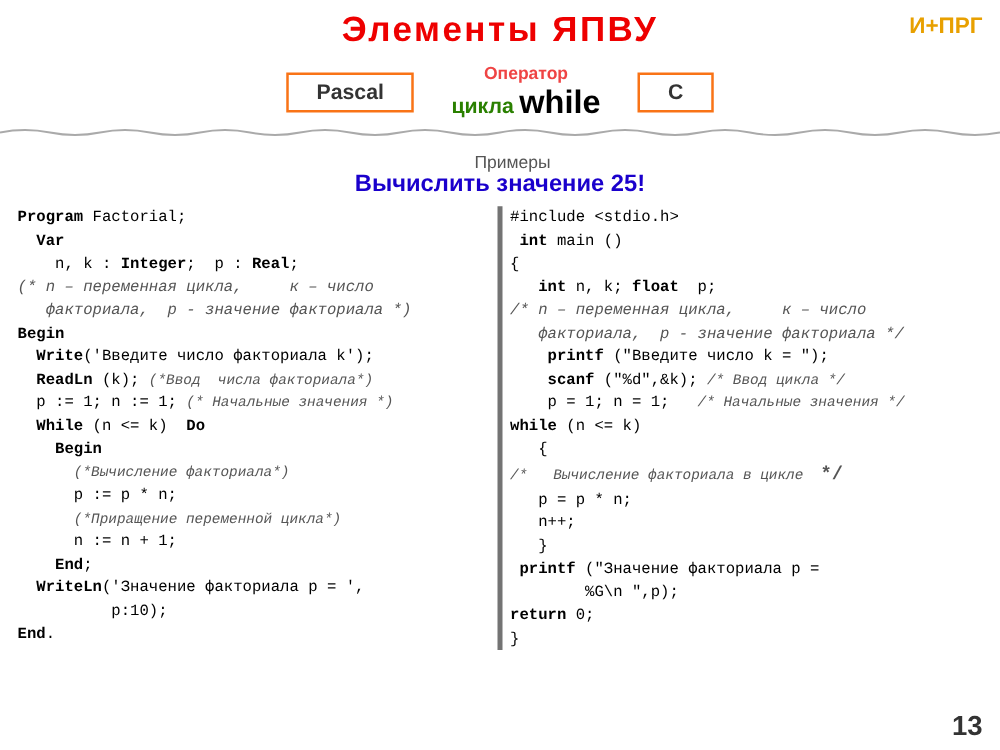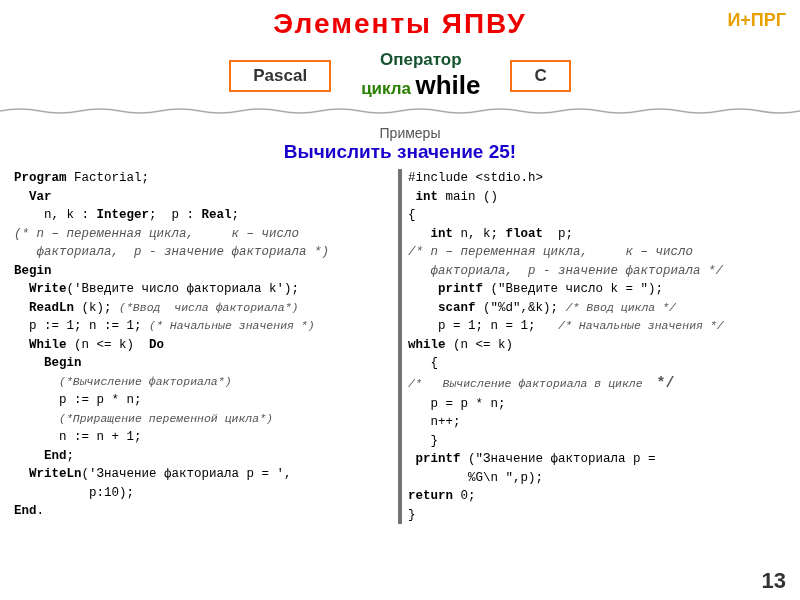--- a/index.html
+++ b/index.html
@@ -46,23 +46,23 @@
       padding: 4px 22px;
       font-size: 17px;
       font-weight: bold;
       color: #333;
       background: #fff;
     }
     .operator-center {
       text-align: center;
     }
     .operator-label {
-      font-size: 17px;
-      font-weight: bold;
-      color: #14532d;
+      font-size: 14px;
+      font-weight: bold;
+      color: #ef4444;
     }
     .operator-while {
       font-size: 26px;
       font-weight: bold;
       color: #000;
     }
 
     
     .examples-label {
       text-align: center;

